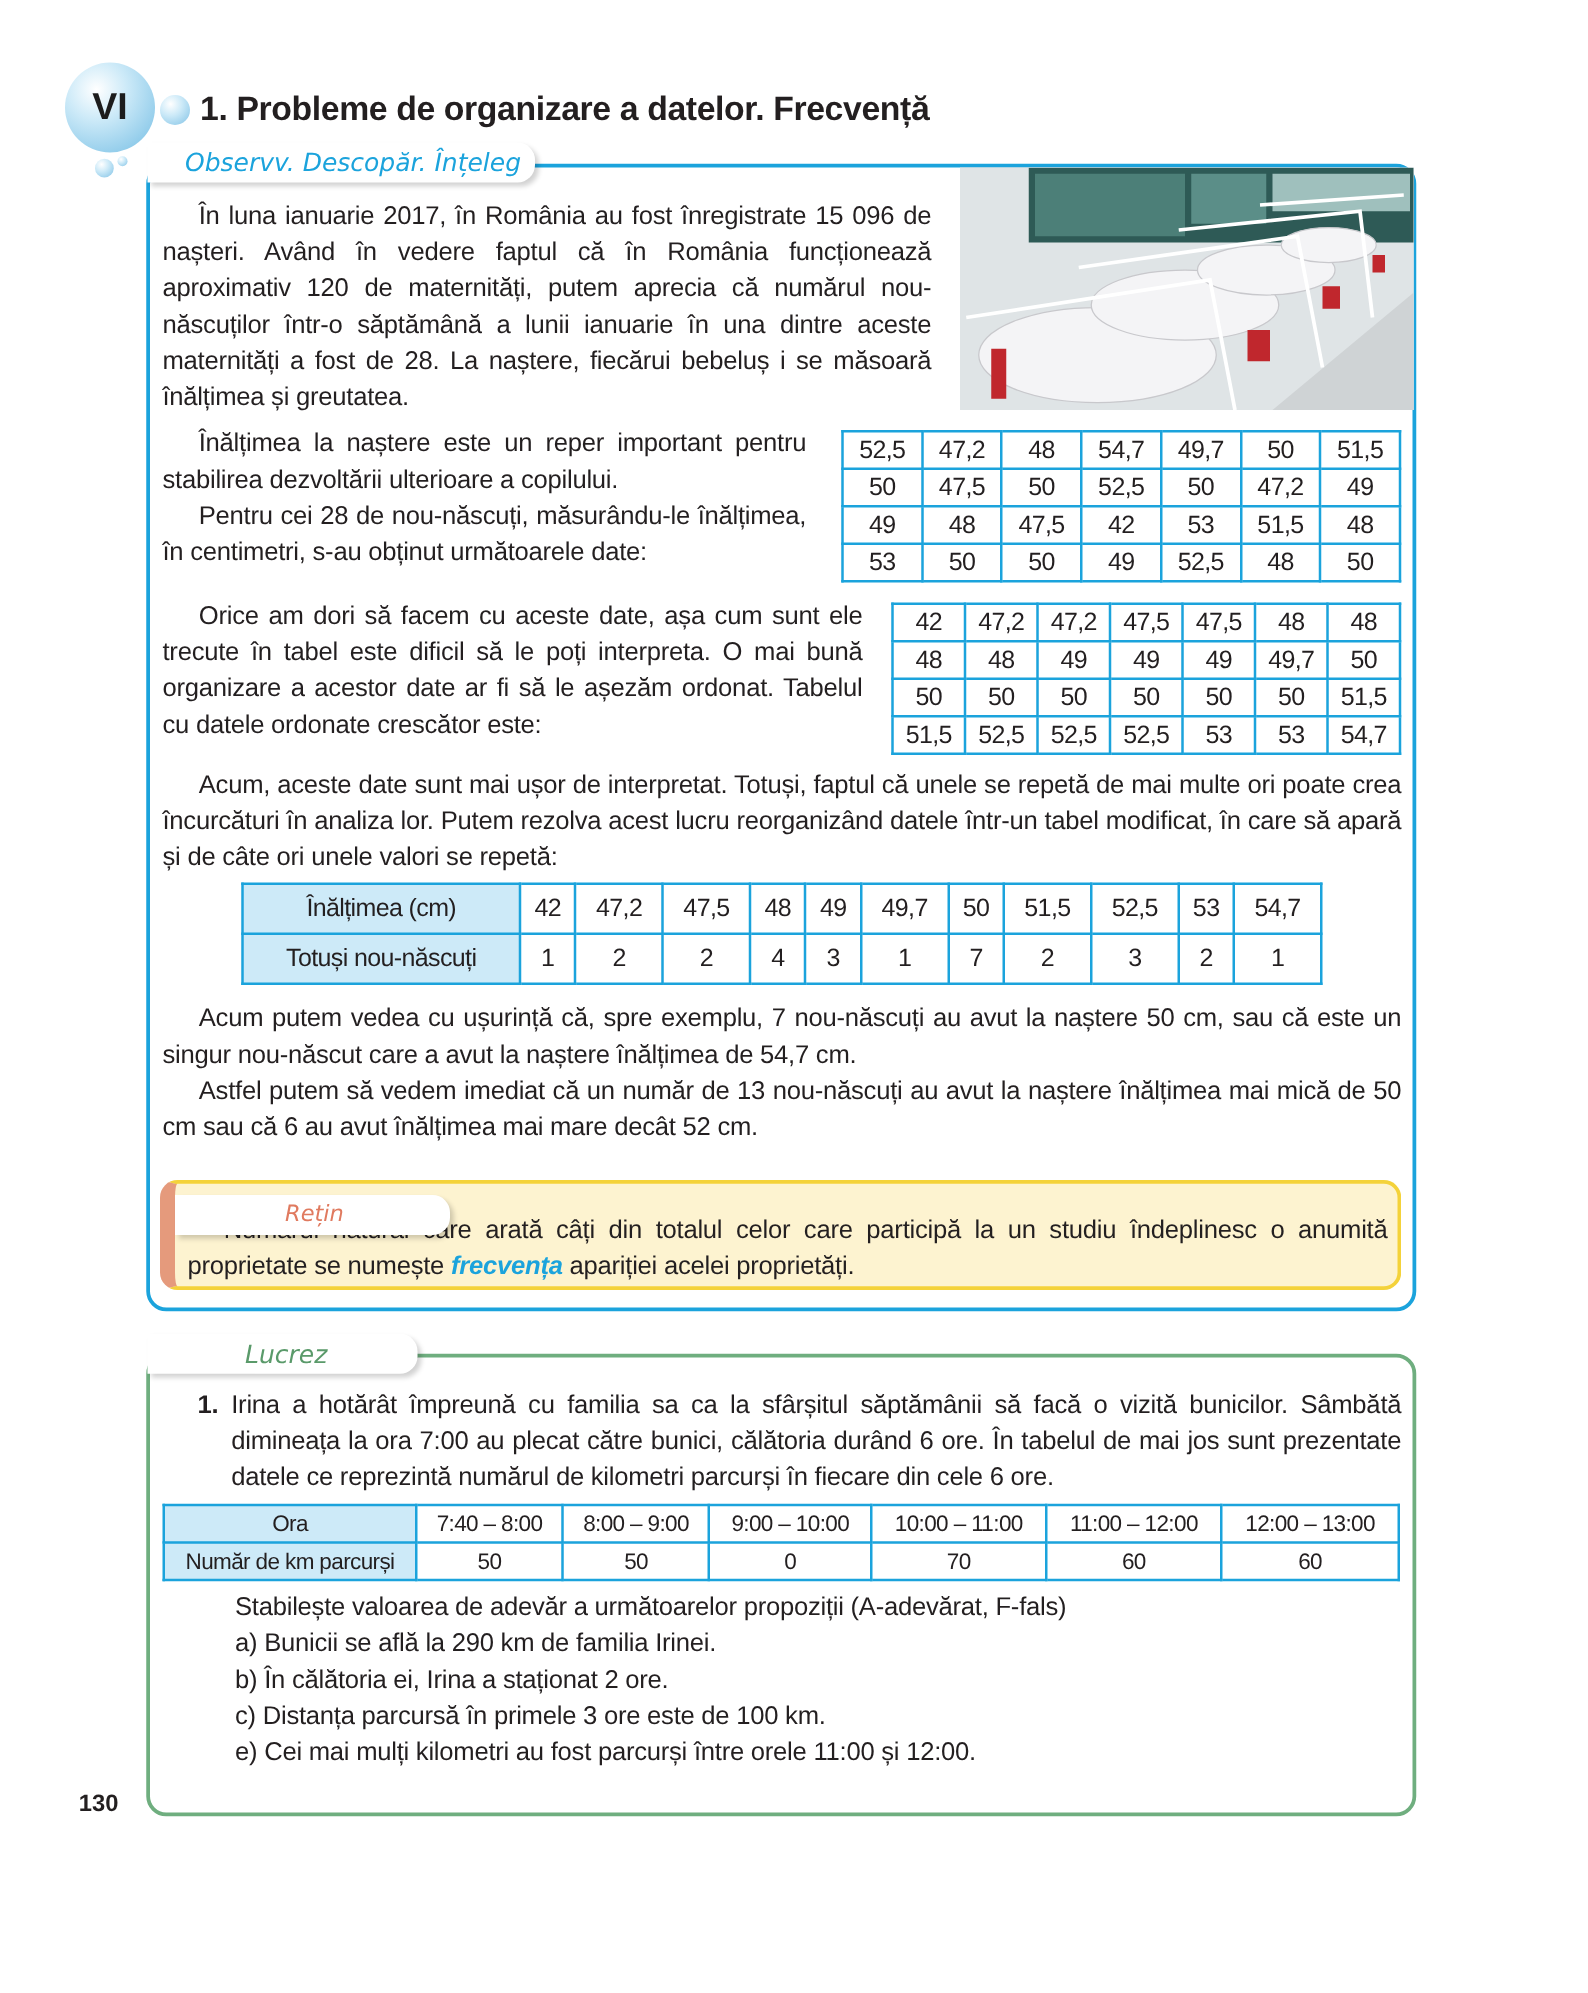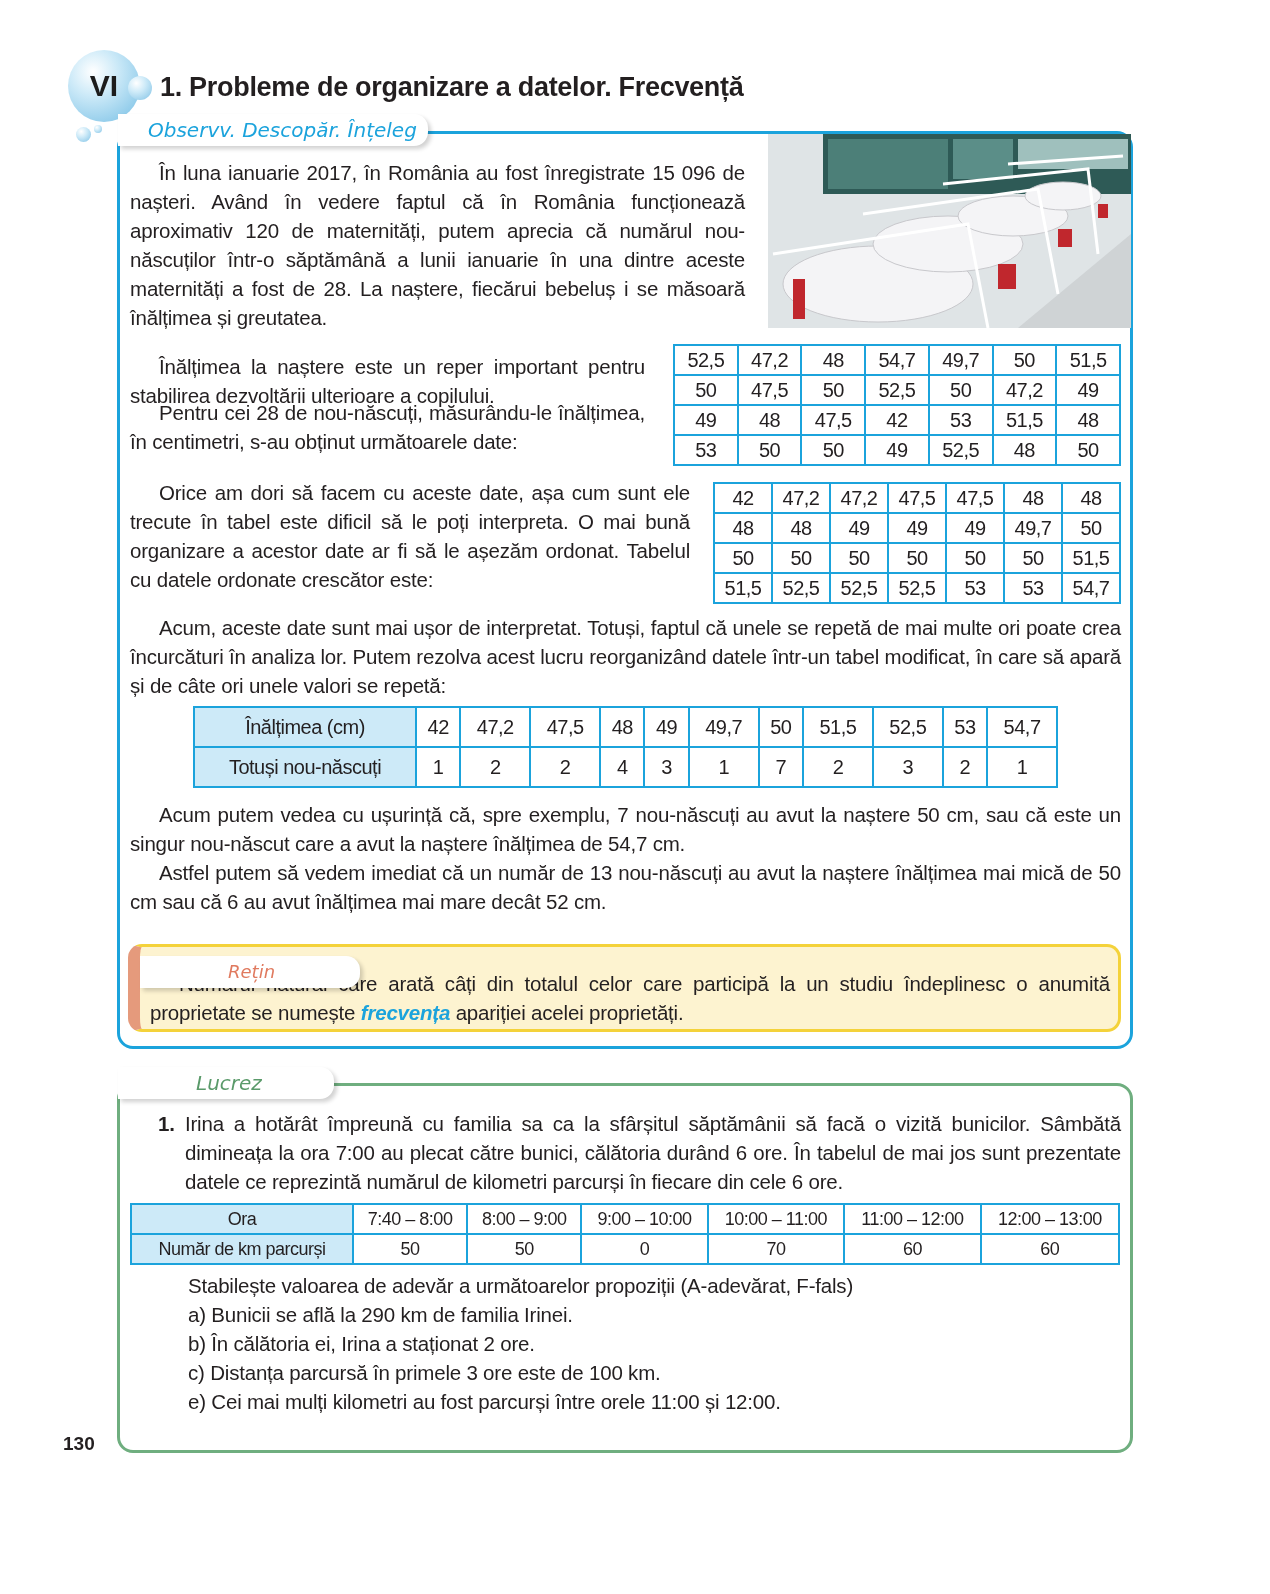--- a/index.html
+++ b/index.html
@@ -4,21 +4,21 @@
 <style>
   * { box-sizing: border-box; margin: 0; padding: 0; }
   html, body { width: 1270px; height: 1594px; background: #ffffff; }
   body { position: relative; font-family: "Liberation Sans", sans-serif; color: #231f20; overflow: hidden; }
 
   .txt { font-family: "Liberation Sans", sans-serif; font-size: 20.5px; line-height: 29px; color: #231f20; letter-spacing: -0.2px; }
   .justify { text-align: justify; }
   .indent { text-indent: 29px; }
 
   
-  .bubble-big { position: absolute; left: 68px; top: 50px; width: 72px; height: 72px; border-radius: 50%;
+  .bubble-big { position: absolute; left: 52px; top: 50px; width: 72px; height: 72px; border-radius: 50%;
     background: radial-gradient(circle at 35% 30%, #ffffff 0%, #cdeaf8 35%, #8fcbea 80%, #6bb6e0 100%);
     display: flex; align-items: center; justify-content: center; }
   .bubble-big span { font-family: "Liberation Sans", sans-serif; font-weight: bold; font-size: 30px; color: #1c1c1c; }
   .bubble-sm { position: absolute; border-radius: 50%;
     background: radial-gradient(circle at 35% 30%, #ffffff 0%, #cdeaf8 40%, #7fc1e5 100%); }
   .page-title { position: absolute; left: 160px; top: 72px; font-family: "Liberation Sans", sans-serif; font-weight: bold; font-size: 27px; color: #231f20; letter-spacing: -0.3px; }
 
   
   .section { position: absolute; border-radius: 16px; }
   .sec-blue { left: 117px; top: 131px; width: 1016px; height: 918px; border: 3px solid #1ba3dc; }
@@ -81,21 +81,21 @@
       <path d="M5 120 L200 90 L220 194"></path>
       <path d="M95 80 L270 55 L290 160"></path>
       <path d="M175 50 L320 35 L330 120"></path>
       <path d="M240 30 L355 22"></path>
     </g>
   </svg>
 </div>
 
 <div class="txt justify indent" style="position:absolute;left:130px;top:158px;width:615px;">În luna ianuarie 2017, în România au fost înregistrate 15 096 de nașteri. Având în vedere faptul că în România funcționează aproximativ 120 de maternități, putem aprecia că numărul nou-născuților într-o săptămână a lunii ianuarie în una dintre aceste maternități a fost de 28. La naștere, fiecărui bebeluș i se măsoară înălțimea și greutatea.</div>
 
-<div class="txt justify indent" style="position:absolute;left:130px;top:352px;width:515px;">Înălțimea la naștere este un reper important pentru stabilirea dezvoltării ulterioare a copilului.</div>
+<div class="txt justify indent" style="position:absolute;left:130px;top:340px;width:515px;">Înălțimea la naștere este un reper important pentru stabilirea dezvoltării ulterioare a copilului.</div>
 <div class="txt justify indent" style="position:absolute;left:130px;top:398px;width:515px;">Pentru cei 28 de nou-născuți, măsurându-le înălțimea, în centimetri, s-au obținut următoarele date:</div>
 
 <table class="grid" style="left:673px;top:344px;width:448px;">
   <tbody id="raw-body">
       <tr>
         <td>52,5</td>
         <td>47,2</td>
         <td>48</td>
         <td>54,7</td>
         <td>49,7</td>
@@ -224,21 +224,21 @@
 <div class="tab tab-green" style="padding-left:78px;">Lucrez</div>
 
 <div style="position:absolute;left:158px;top:1109px;width:963px;">
   <span class="txt" style="position:absolute;left:0;top:0;font-weight:bold;">1.</span>
   <div class="txt justify" style="margin-left:27px;">Irina a hotărât împreună cu familia sa ca la sfârșitul săptămânii să facă o vizită bunicilor. Sâmbătă dimineața la ora 7:00 au plecat către bunici, călătoria durând 6 ore. În tabelul de mai jos sunt prezentate datele ce reprezintă numărul de kilometri parcurși în fiecare din cele 6 ore.</div>
 </div>
 
 <table class="grid" style="left:130px;top:1203px;width:990px;">
   <tbody>
     <tr id="km-row1">
-      <td class="hdr" style="width:222px;height:29px;font-size:18px;">Ora</td>
+      <td class="hdr" style="width:202px;height:29px;font-size:18px;">Ora</td>
     <td style="font-size: 18px;">7:40 – 8:00</td>
         <td style="font-size: 18px;">8:00 – 9:00</td>
         <td style="font-size: 18px;">9:00 – 10:00</td>
         <td style="font-size: 18px;">10:00 – 11:00</td>
         <td style="font-size: 18px;">11:00 – 12:00</td>
         <td style="font-size: 18px;">12:00 – 13:00</td>
       </tr>
     <tr id="km-row2">
       <td class="hdr" style="height:29px;font-size:18px;">Număr de km parcurși</td>
     <td style="font-size: 18px;">50</td>

